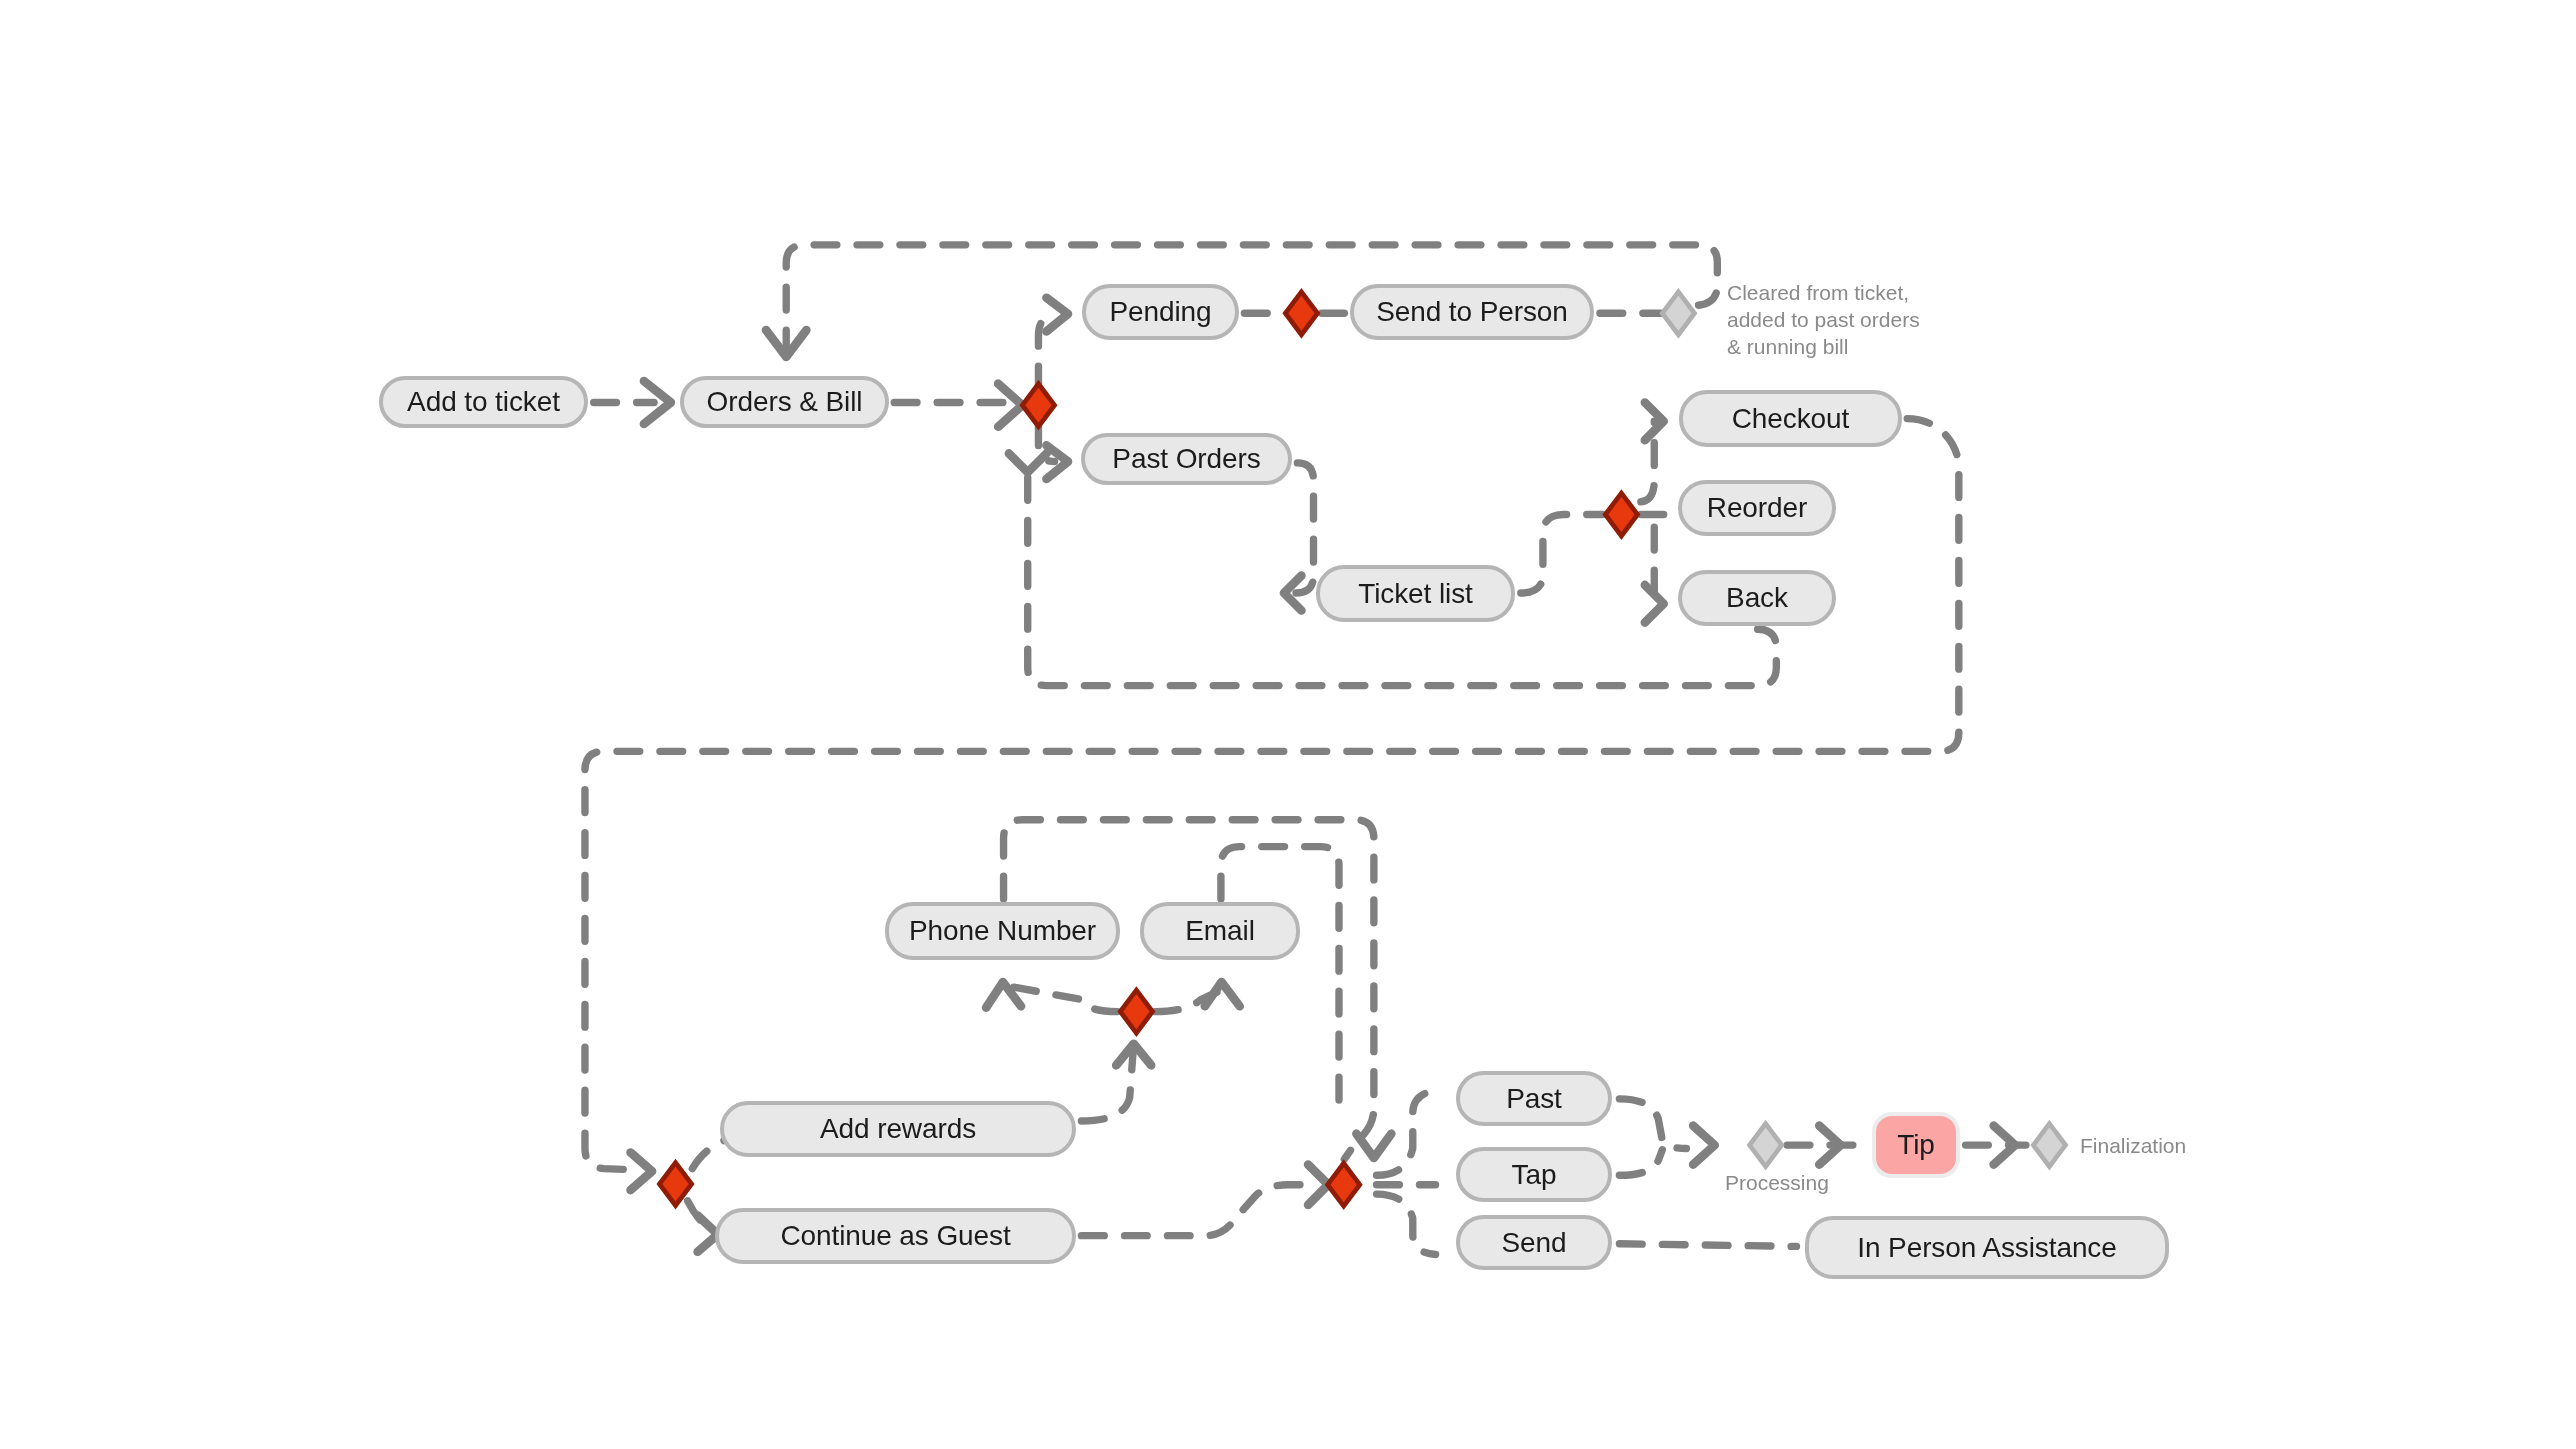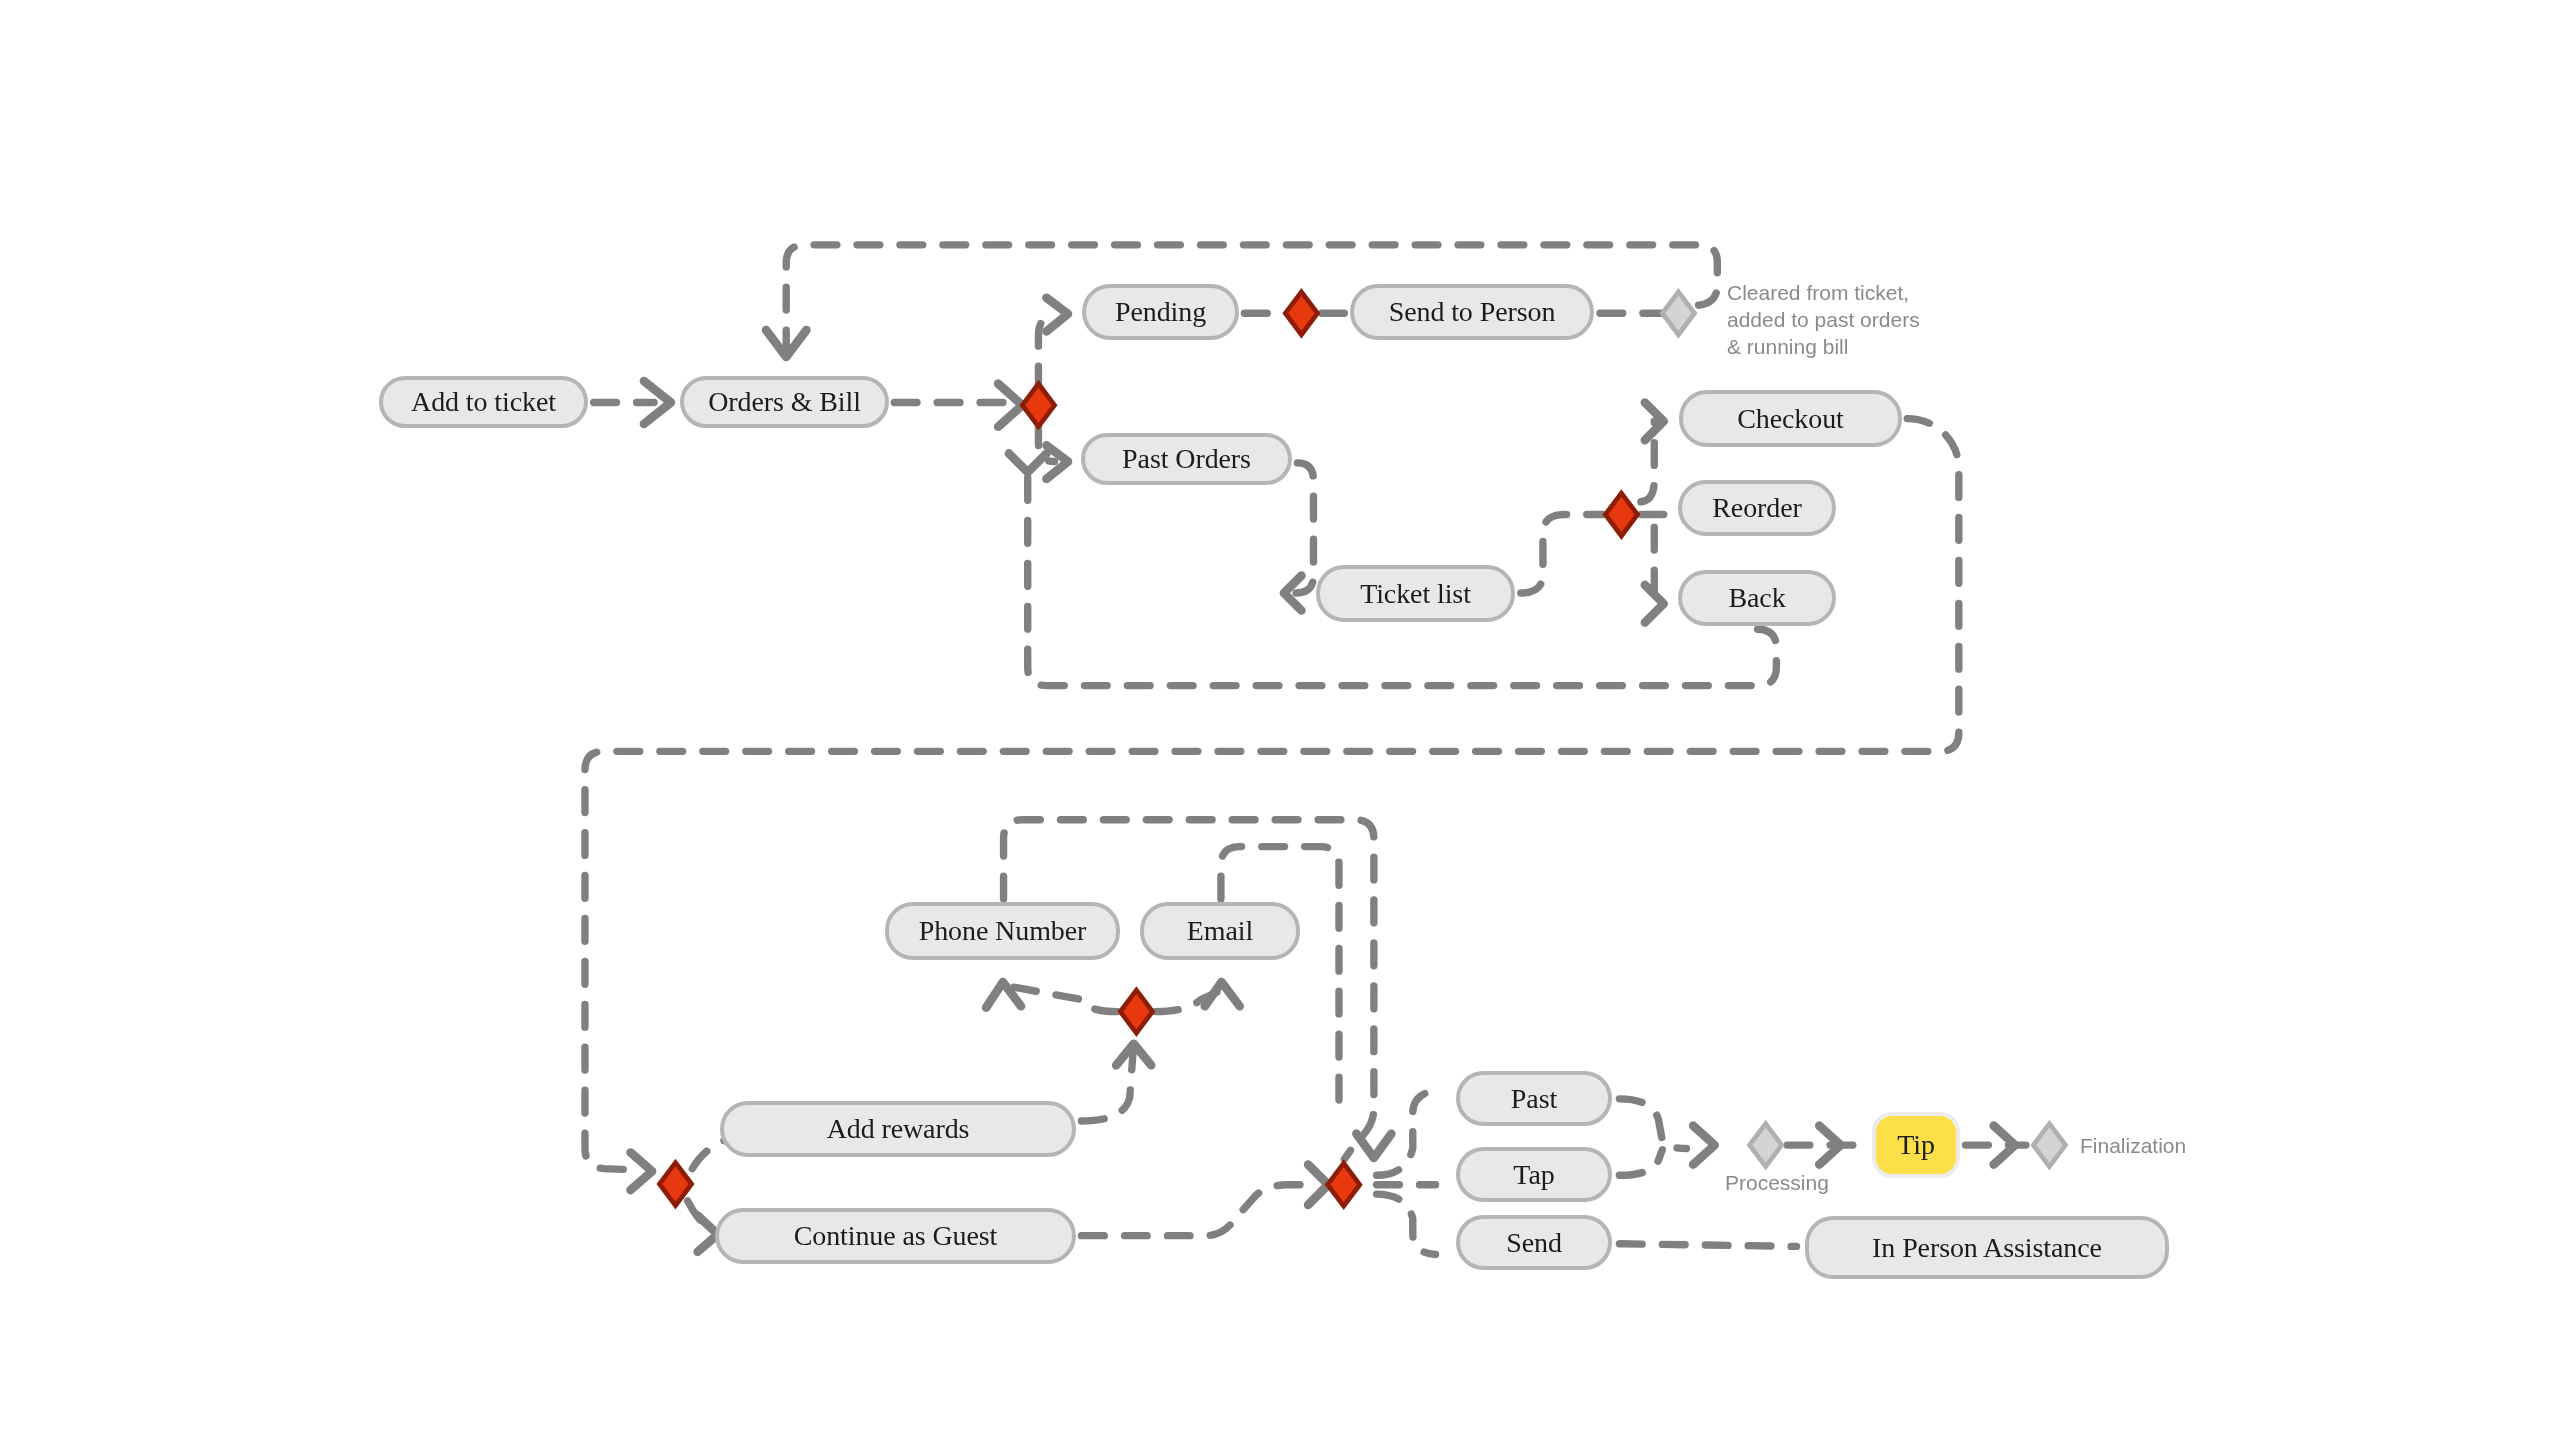--- a/index.html
+++ b/index.html
@@ -30,26 +30,26 @@
     position: absolute;
     box-sizing: border-box;
     background: #e8e8e8;
     border: 4.7px solid #b5b5b5;
     border-radius: 28px;
     display: flex;
     align-items: center;
     justify-content: center;
     color: #1c1c1c;
     font-size: 28px;
-    font-family: Liberation Serif, serif;
+    font-family: Liberation Sans, sans-serif;
     letter-spacing: -0.1px;
     white-space: nowrap;
   }
   .node.soft {
-    background: #fde047;
+    background: #fca5a5;
     border-color: #ececec;
   }
   .note {
     position: absolute;
     color: #8a8a8a;
     font-size: 21px;
     line-height: 1.28;
     font-family: "Liberation Sans", sans-serif;
     white-space: pre-line;
   }

